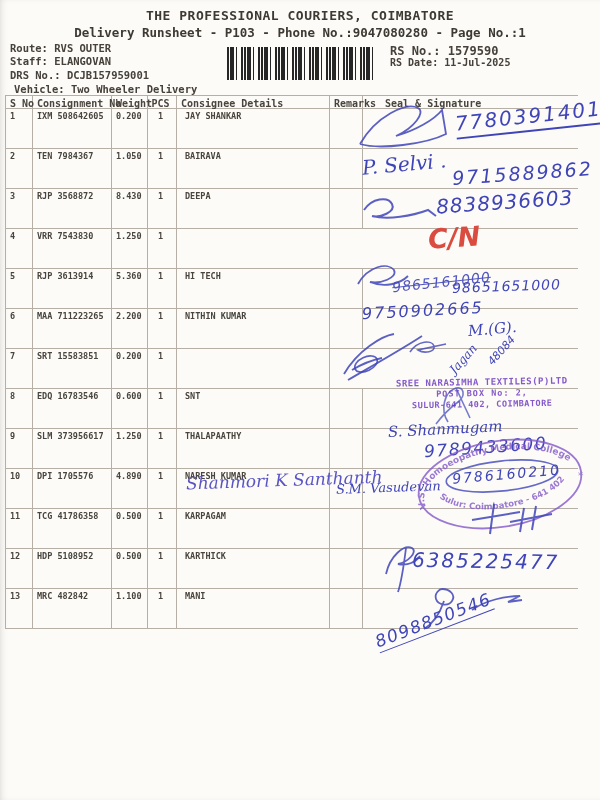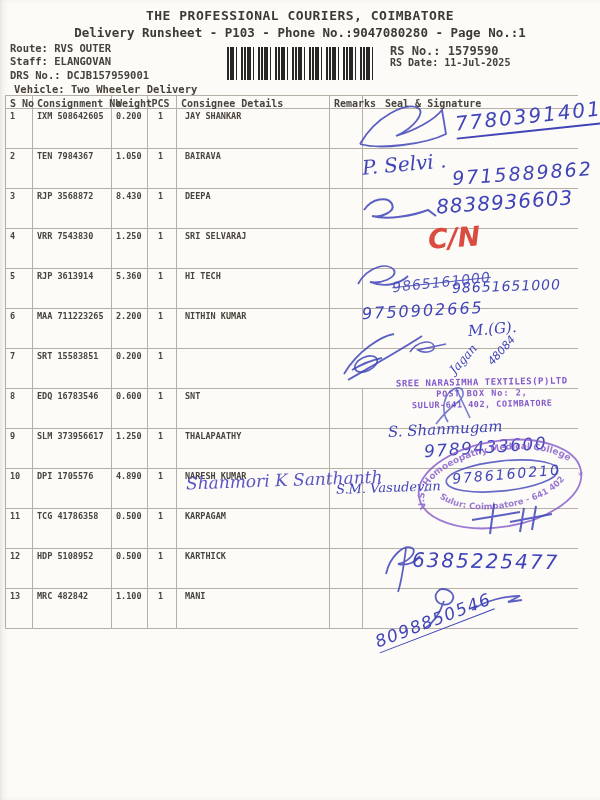--- a/index.html
+++ b/index.html
@@ -86,21 +86,20 @@
       <div class="cell pcs">1</div>
       <div class="cell consignee">DEEPA</div>
       <div class="cell"></div>
       <div class="cell last"></div>
     </div>
     <div class="trow tdata">
       <div class="cell">4</div>
       <div class="cell">VRR 7543830</div>
       <div class="cell">1.250</div>
       <div class="cell pcs">1</div>
-      <div class="cell consignee">SRI SELVARAJ</div>
       <div class="cell"></div>
       <div class="cell last"></div>
     </div>
     <div class="trow tdata">
       <div class="cell">5</div>
       <div class="cell">RJP 3613914</div>
       <div class="cell">5.360</div>
       <div class="cell pcs">1</div>
       <div class="cell consignee">HI TECH</div>
       <div class="cell"></div>

